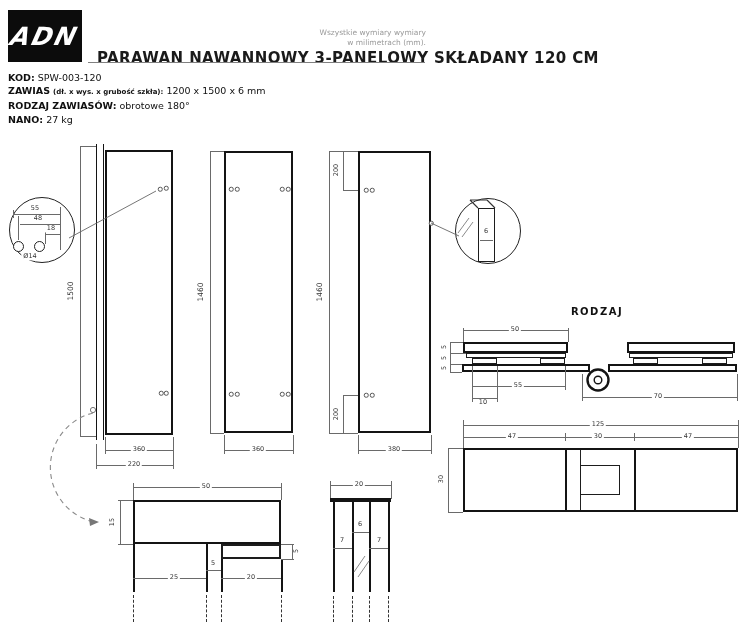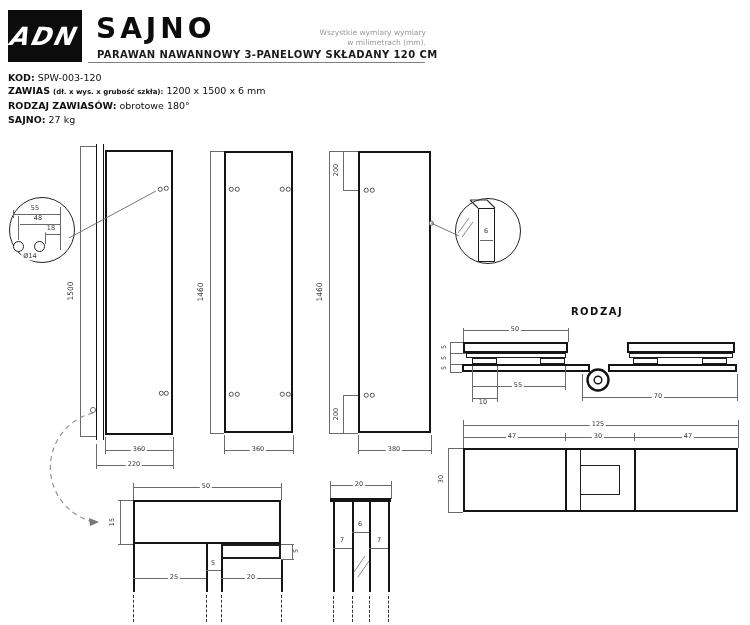--- a/index.html
+++ b/index.html
@@ -24,48 +24,47 @@
 .lab.rot{transform:translate(-50%,-50%) rotate(-90deg)}
 .ttl{position:absolute;font-size:10px;font-weight:bold;letter-spacing:1.5px;color:#111;
   transform:translate(-50%,-50%);z-index:6}
 svg.ovl{position:absolute;left:0;top:0;z-index:5;pointer-events:none}
 
 .logo{position:absolute;left:8px;top:10px;width:74px;height:52px;background:#0c0c0c;color:#fff;
   display:flex;align-items:center;justify-content:center;font-weight:bold;font-style:italic;
   font-size:25px;letter-spacing:2px;transform-origin:center}
 .logo span{display:inline-block;transform:skewX(-14deg)}
 .title{position:absolute;left:96px;top:12px;font-size:28px;font-weight:bold;letter-spacing:4px;color:#0c0c0c}
-.subtitle{position:absolute;left:97px;top:49px;font-size:10px;font-weight:bold;letter-spacing:.4px;color:#1a1a1a}
+.subtitle{position:absolute;left:97px;top:49px;font-size:15px;font-weight:bold;letter-spacing:.4px;color:#1a1a1a}
 .note{position:absolute;left:298px;top:28px;width:128px;text-align:right;font-size:7.5px;color:#9a9a9a;line-height:1.3}
 .hr{position:absolute;left:88px;top:62px;width:337px;border-top:1.3px solid #808080}
 .specs{position:absolute;left:8px;top:71px;font-size:9.5px;line-height:13.2px;color:#101010}
 .specs b{font-weight:bold;margin-right:3px}
 .specs .s{font-size:7px;font-weight:bold;margin-right:3px}
 </style>
 </head>
 <body>
 
 <div id="canvas">
 
   <div class="logo">
       <span>ADN</span>
     </div>
-  <div class="title">SAJNO</div>
   <div class="subtitle">PARAWAN NAWANNOWY 3-PANELOWY SKŁADANY 120 CM</div>
   <div class="note">
     <div>Wszystkie wymiary wymiary</div>
     <div>w milimetrach (mm).</div>
   </div>
   <div class="hr"></div>
 
   <div class="specs">
     <div><b>KOD:</b><span>SPW-003-120</span></div>
     <div><b>ZAWIAS</b><span class="s">(dł. x wys. x grubość szkła):</span><span>1200 x 1500 x 6 mm</span></div>
     <div><b>RODZAJ ZAWIASÓW:</b><span>obrotowe 180°</span></div>
-    <div><b>SAJNO:</b><span>27 kg</span></div>
+    <div><b>NANO:</b><span>27 kg</span></div>
   </div>
 
   <div class="vl" style="left:80px;top:146px;height:290px"></div>
   <div class="hl" style="left:80px;top:146px;width:16px"></div>
   <div class="hl" style="left:80px;top:436px;width:16px"></div>
   <div class="lab rot" style="left:71px;top:291px">1500</div>
   <div class="vp" style="left:96px;top:144px;height:296px"></div>
   <div class="vp" style="left:103px;top:144px;height:296px"></div>
   <div class="rk" style="left:105px;top:150px;width:68px;height:285px"></div>
   <div class="hole" style="left:160px;top:189px"></div>

